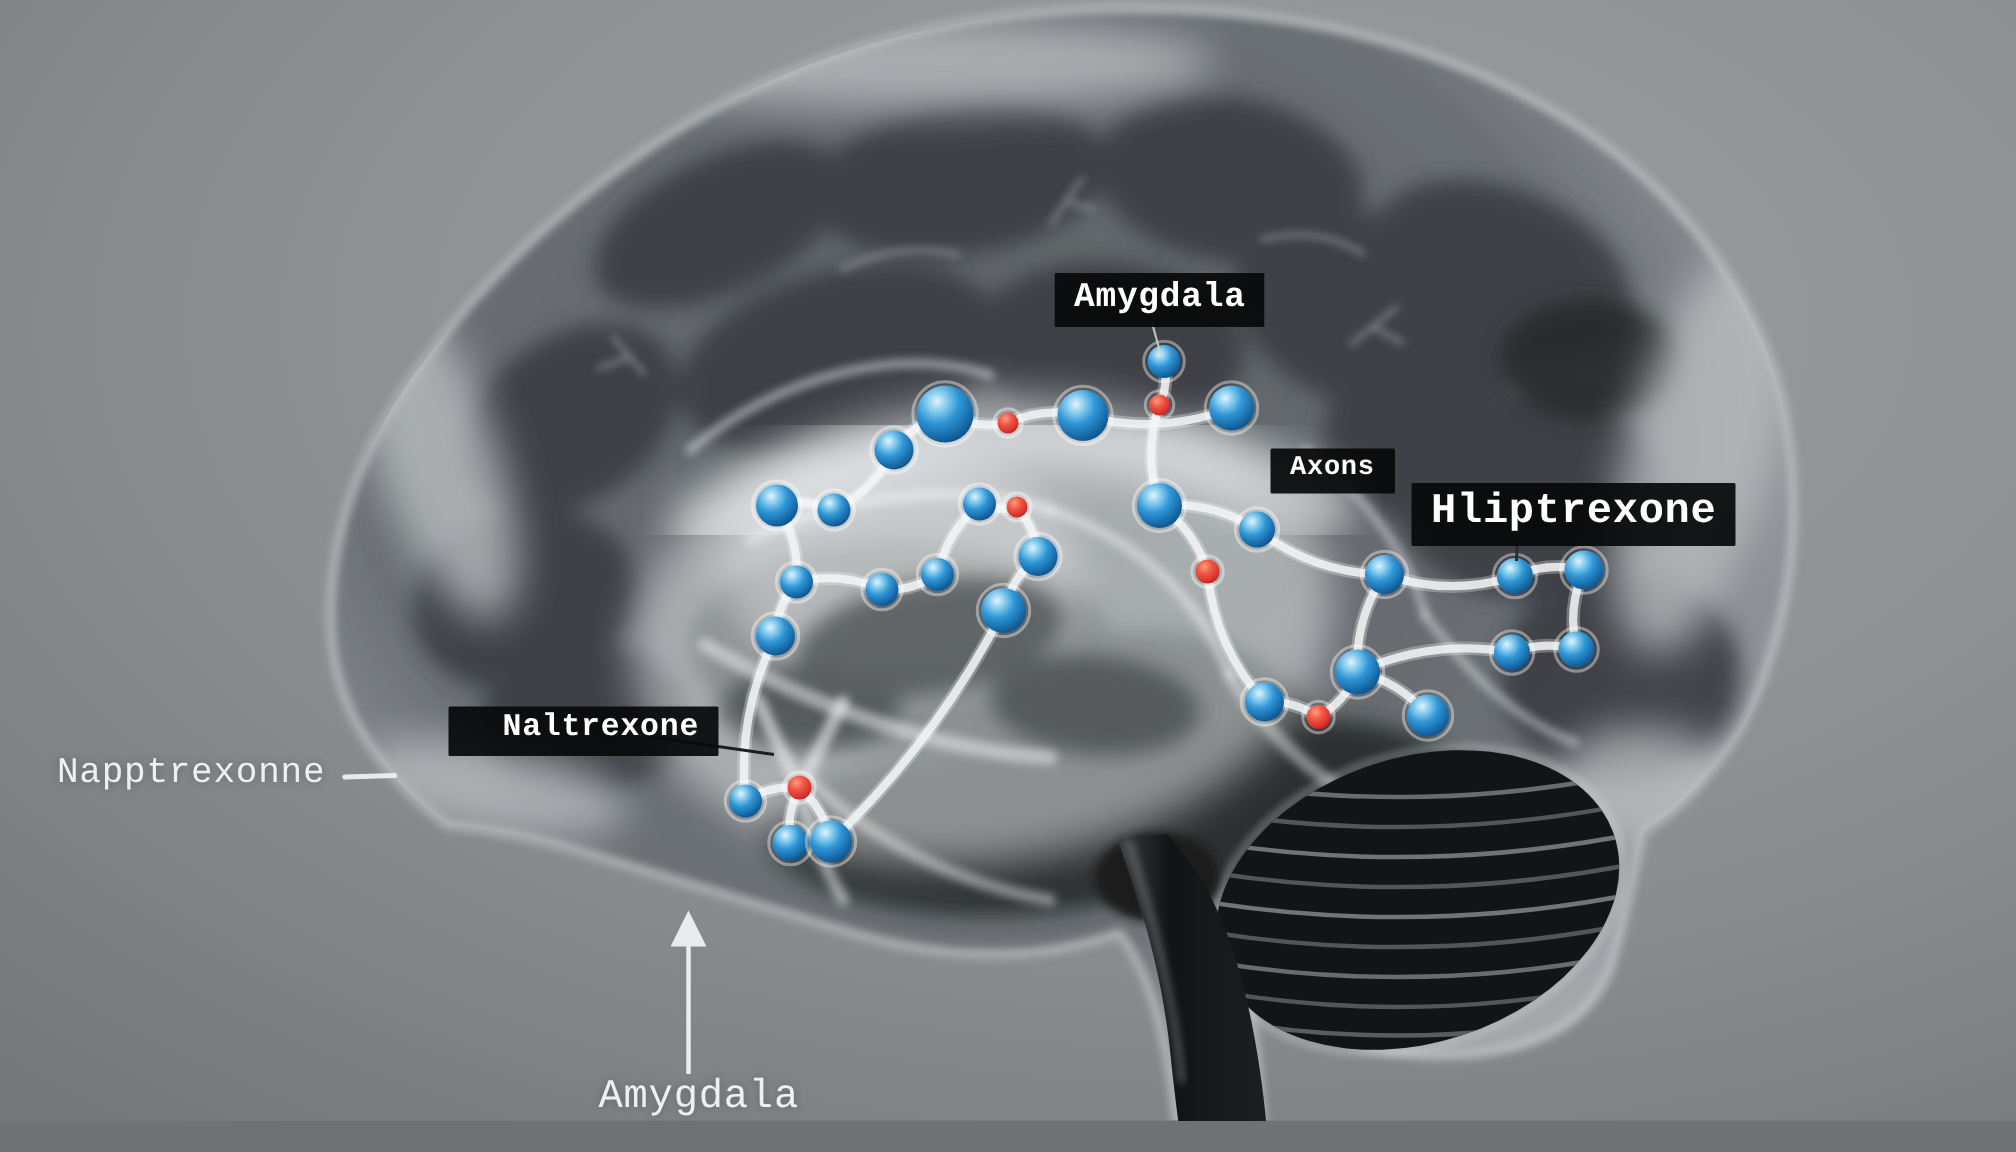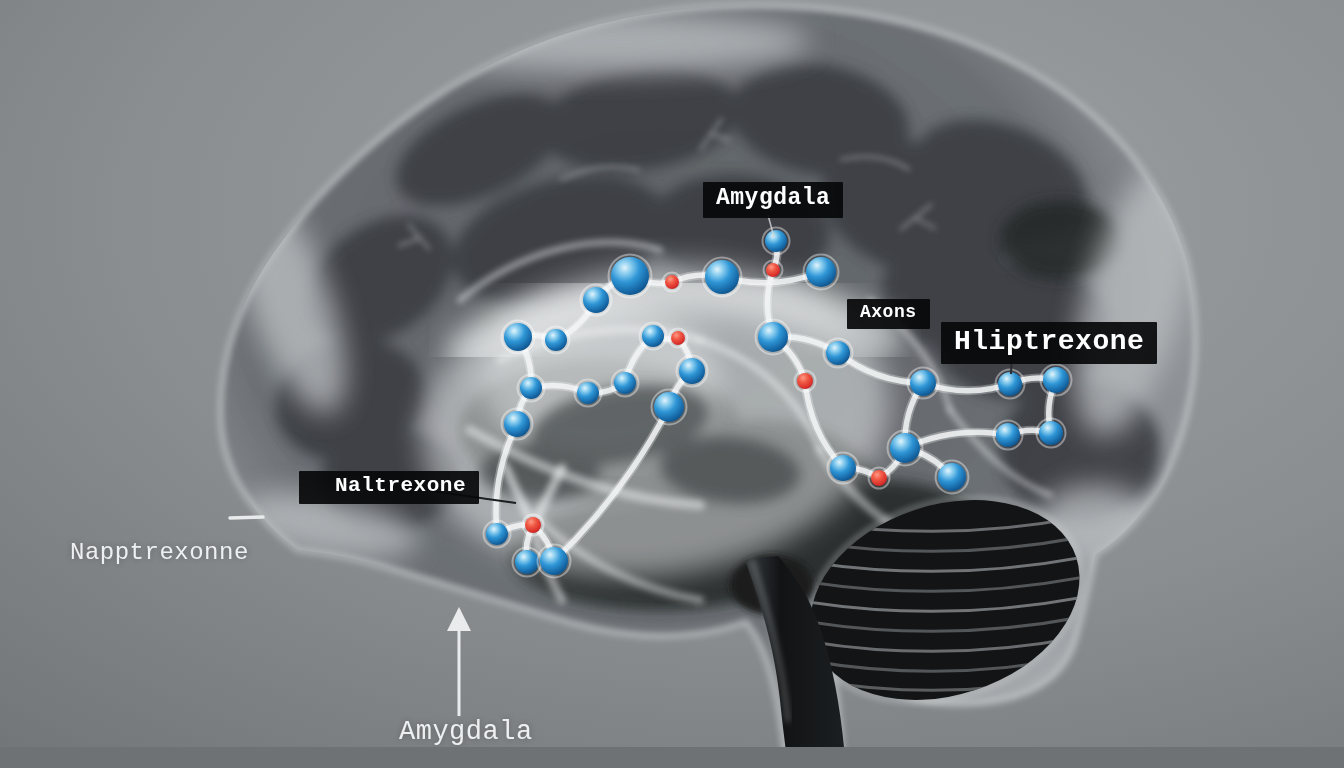--- a/index.html
+++ b/index.html
@@ -12,21 +12,21 @@
   .label{position:absolute;white-space:nowrap;line-height:1.25;letter-spacing:.5px;}
   .label.box{
     background:rgba(8,9,10,.93);color:#ffffff;font-weight:700;
     padding:2px 13px 5px 13px;border-radius:1px;
   }
   .label.plain{color:#edeff0;font-weight:400;text-shadow:0 0 6px rgba(0,0,0,.25);}
   #lbl-amygdala-top{left:703px;top:182px;font-size:23px;}
   #lbl-axons{left:847px;top:299px;font-size:18px;}
   #lbl-hliptrexone{left:941px;top:322px;font-size:28px;}
   #lbl-naltrexone{left:299px;top:471px;font-size:21px;padding-left:36px;}
-  #lbl-napptrexonne{left:70px;top:501px;font-size:24px;margin-top:37px;}
+  #lbl-napptrexonne{left:38px;top:501px;font-size:24px;}
   #lbl-amygdala-bottom{left:399px;top:716px;font-size:27px;}
 </style>
 </head>
 <body>
 
 <div class="stage">
 
   <svg width="1344" height="768" viewBox="0 0 1344 768">
     <defs>
       <radialGradient id="bgGrad" cx="62%" cy="28%" r="95%">

